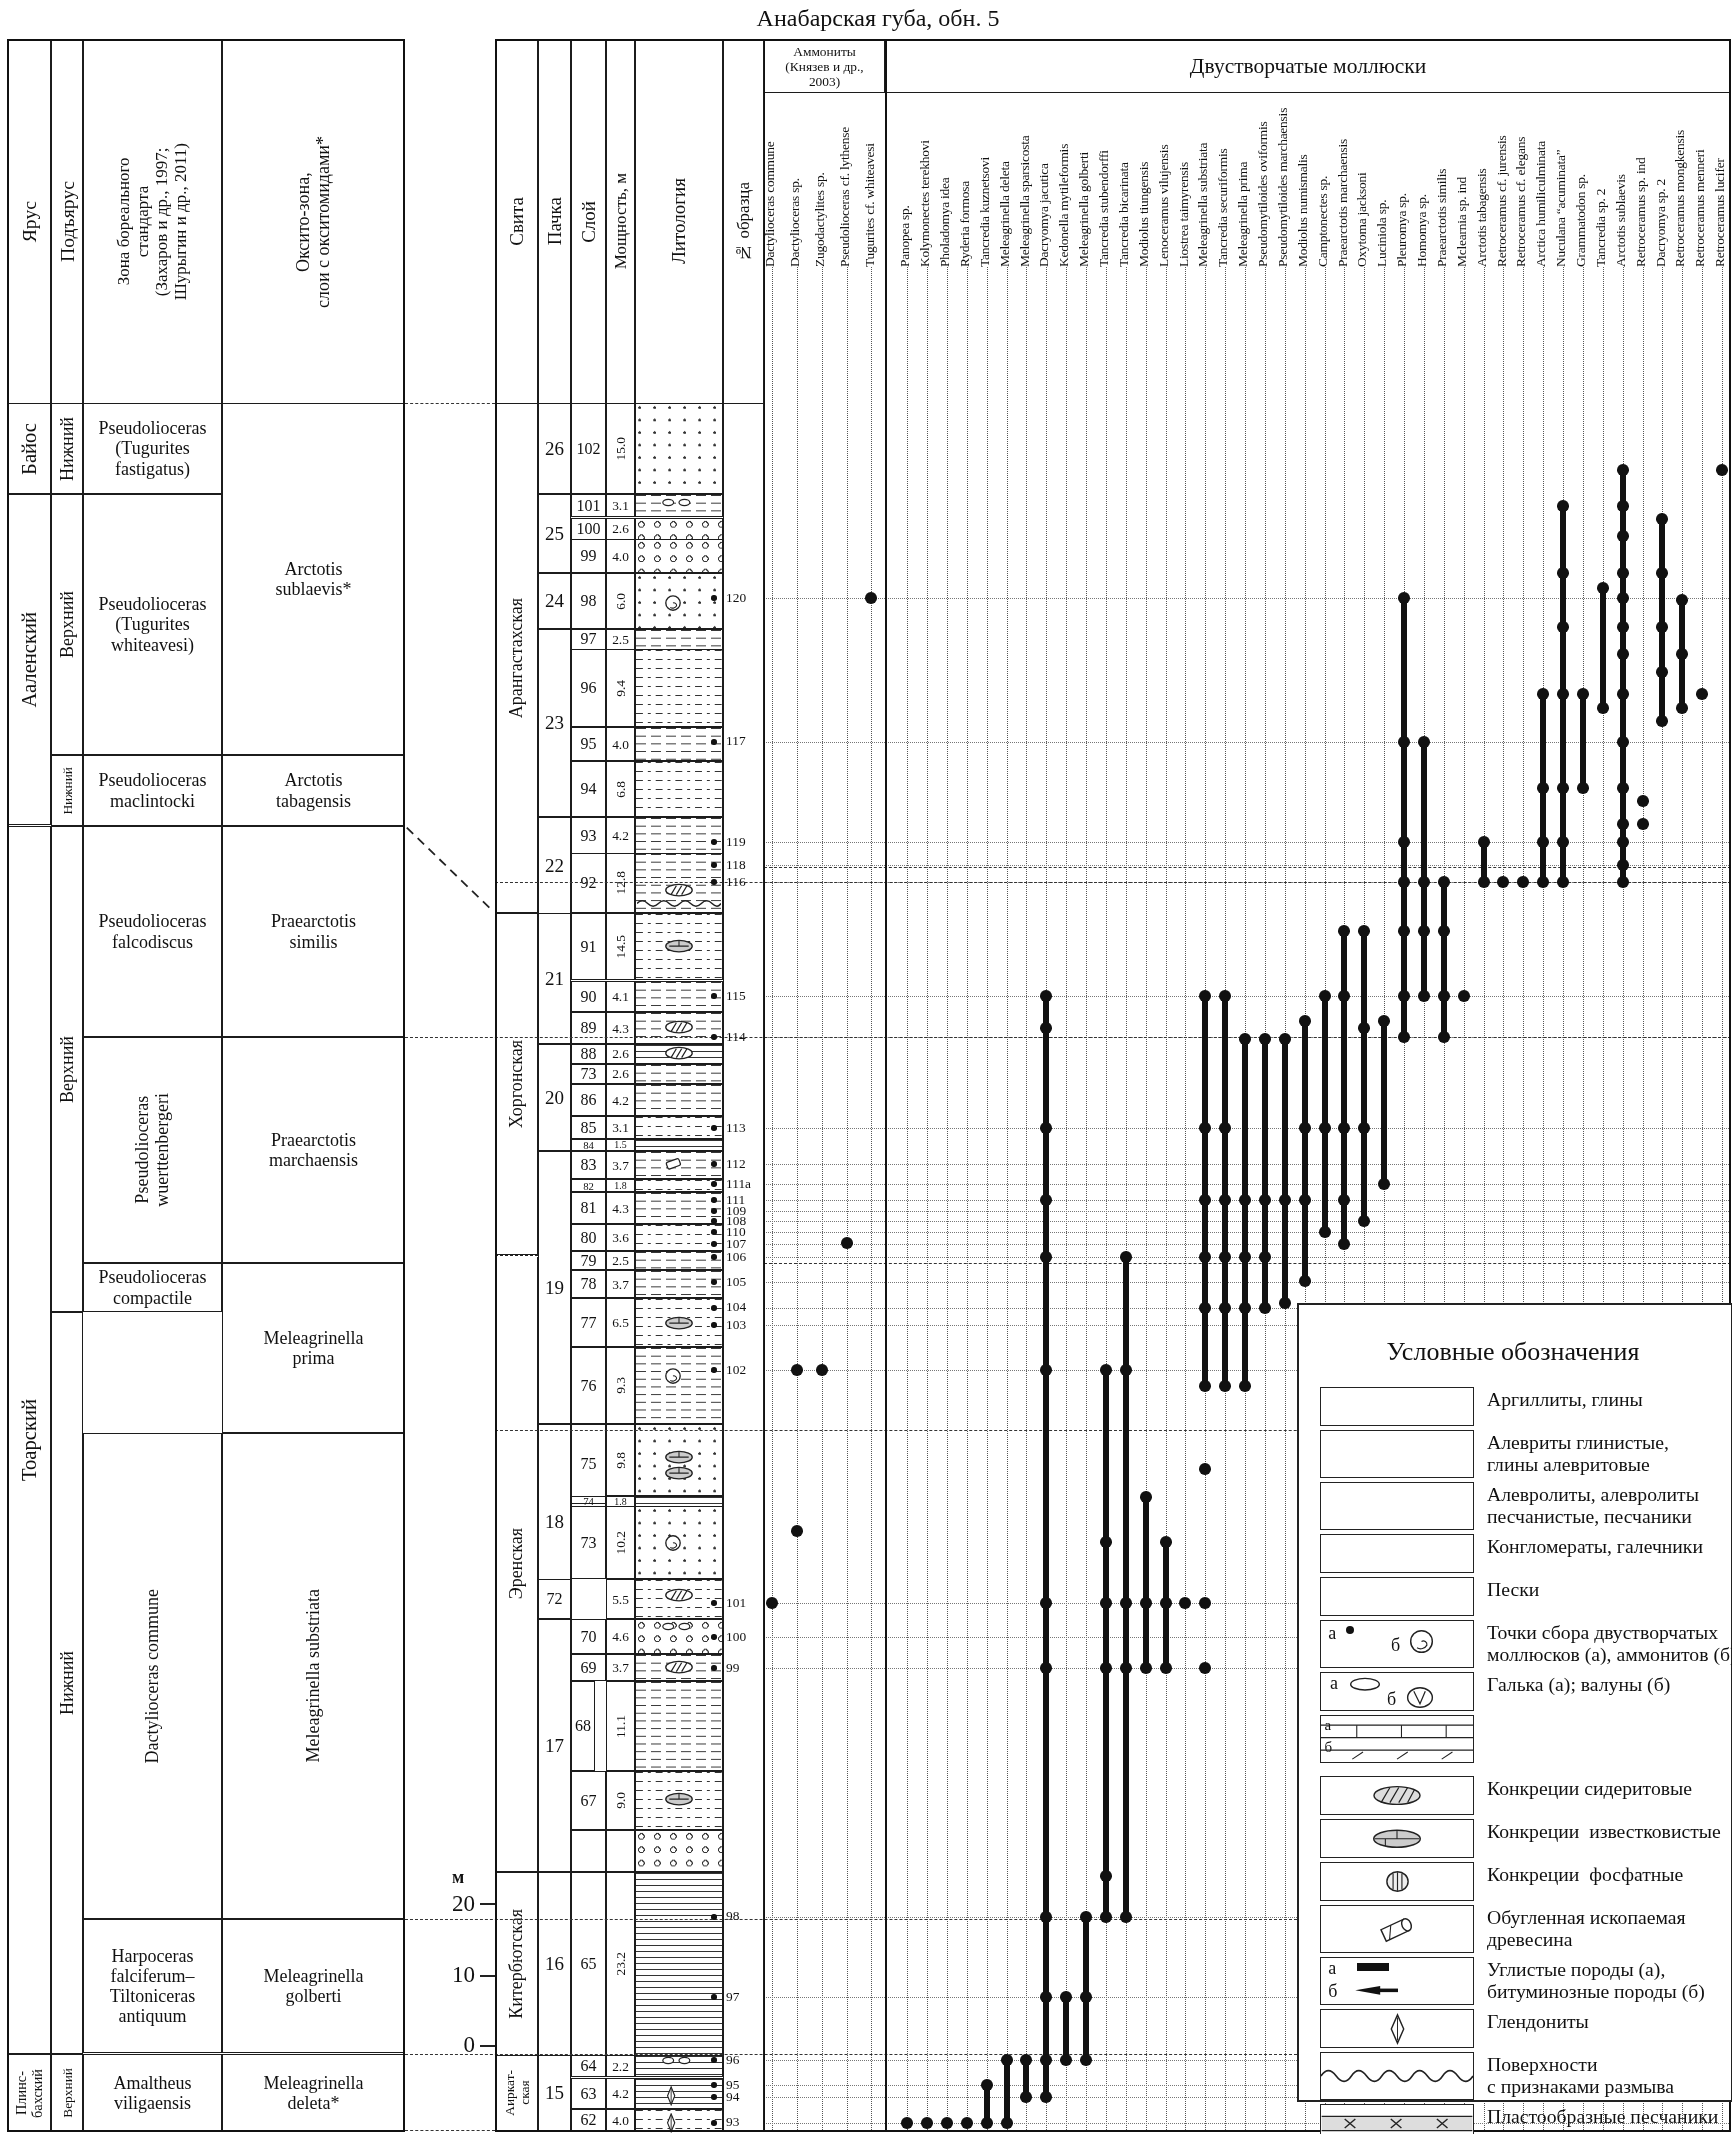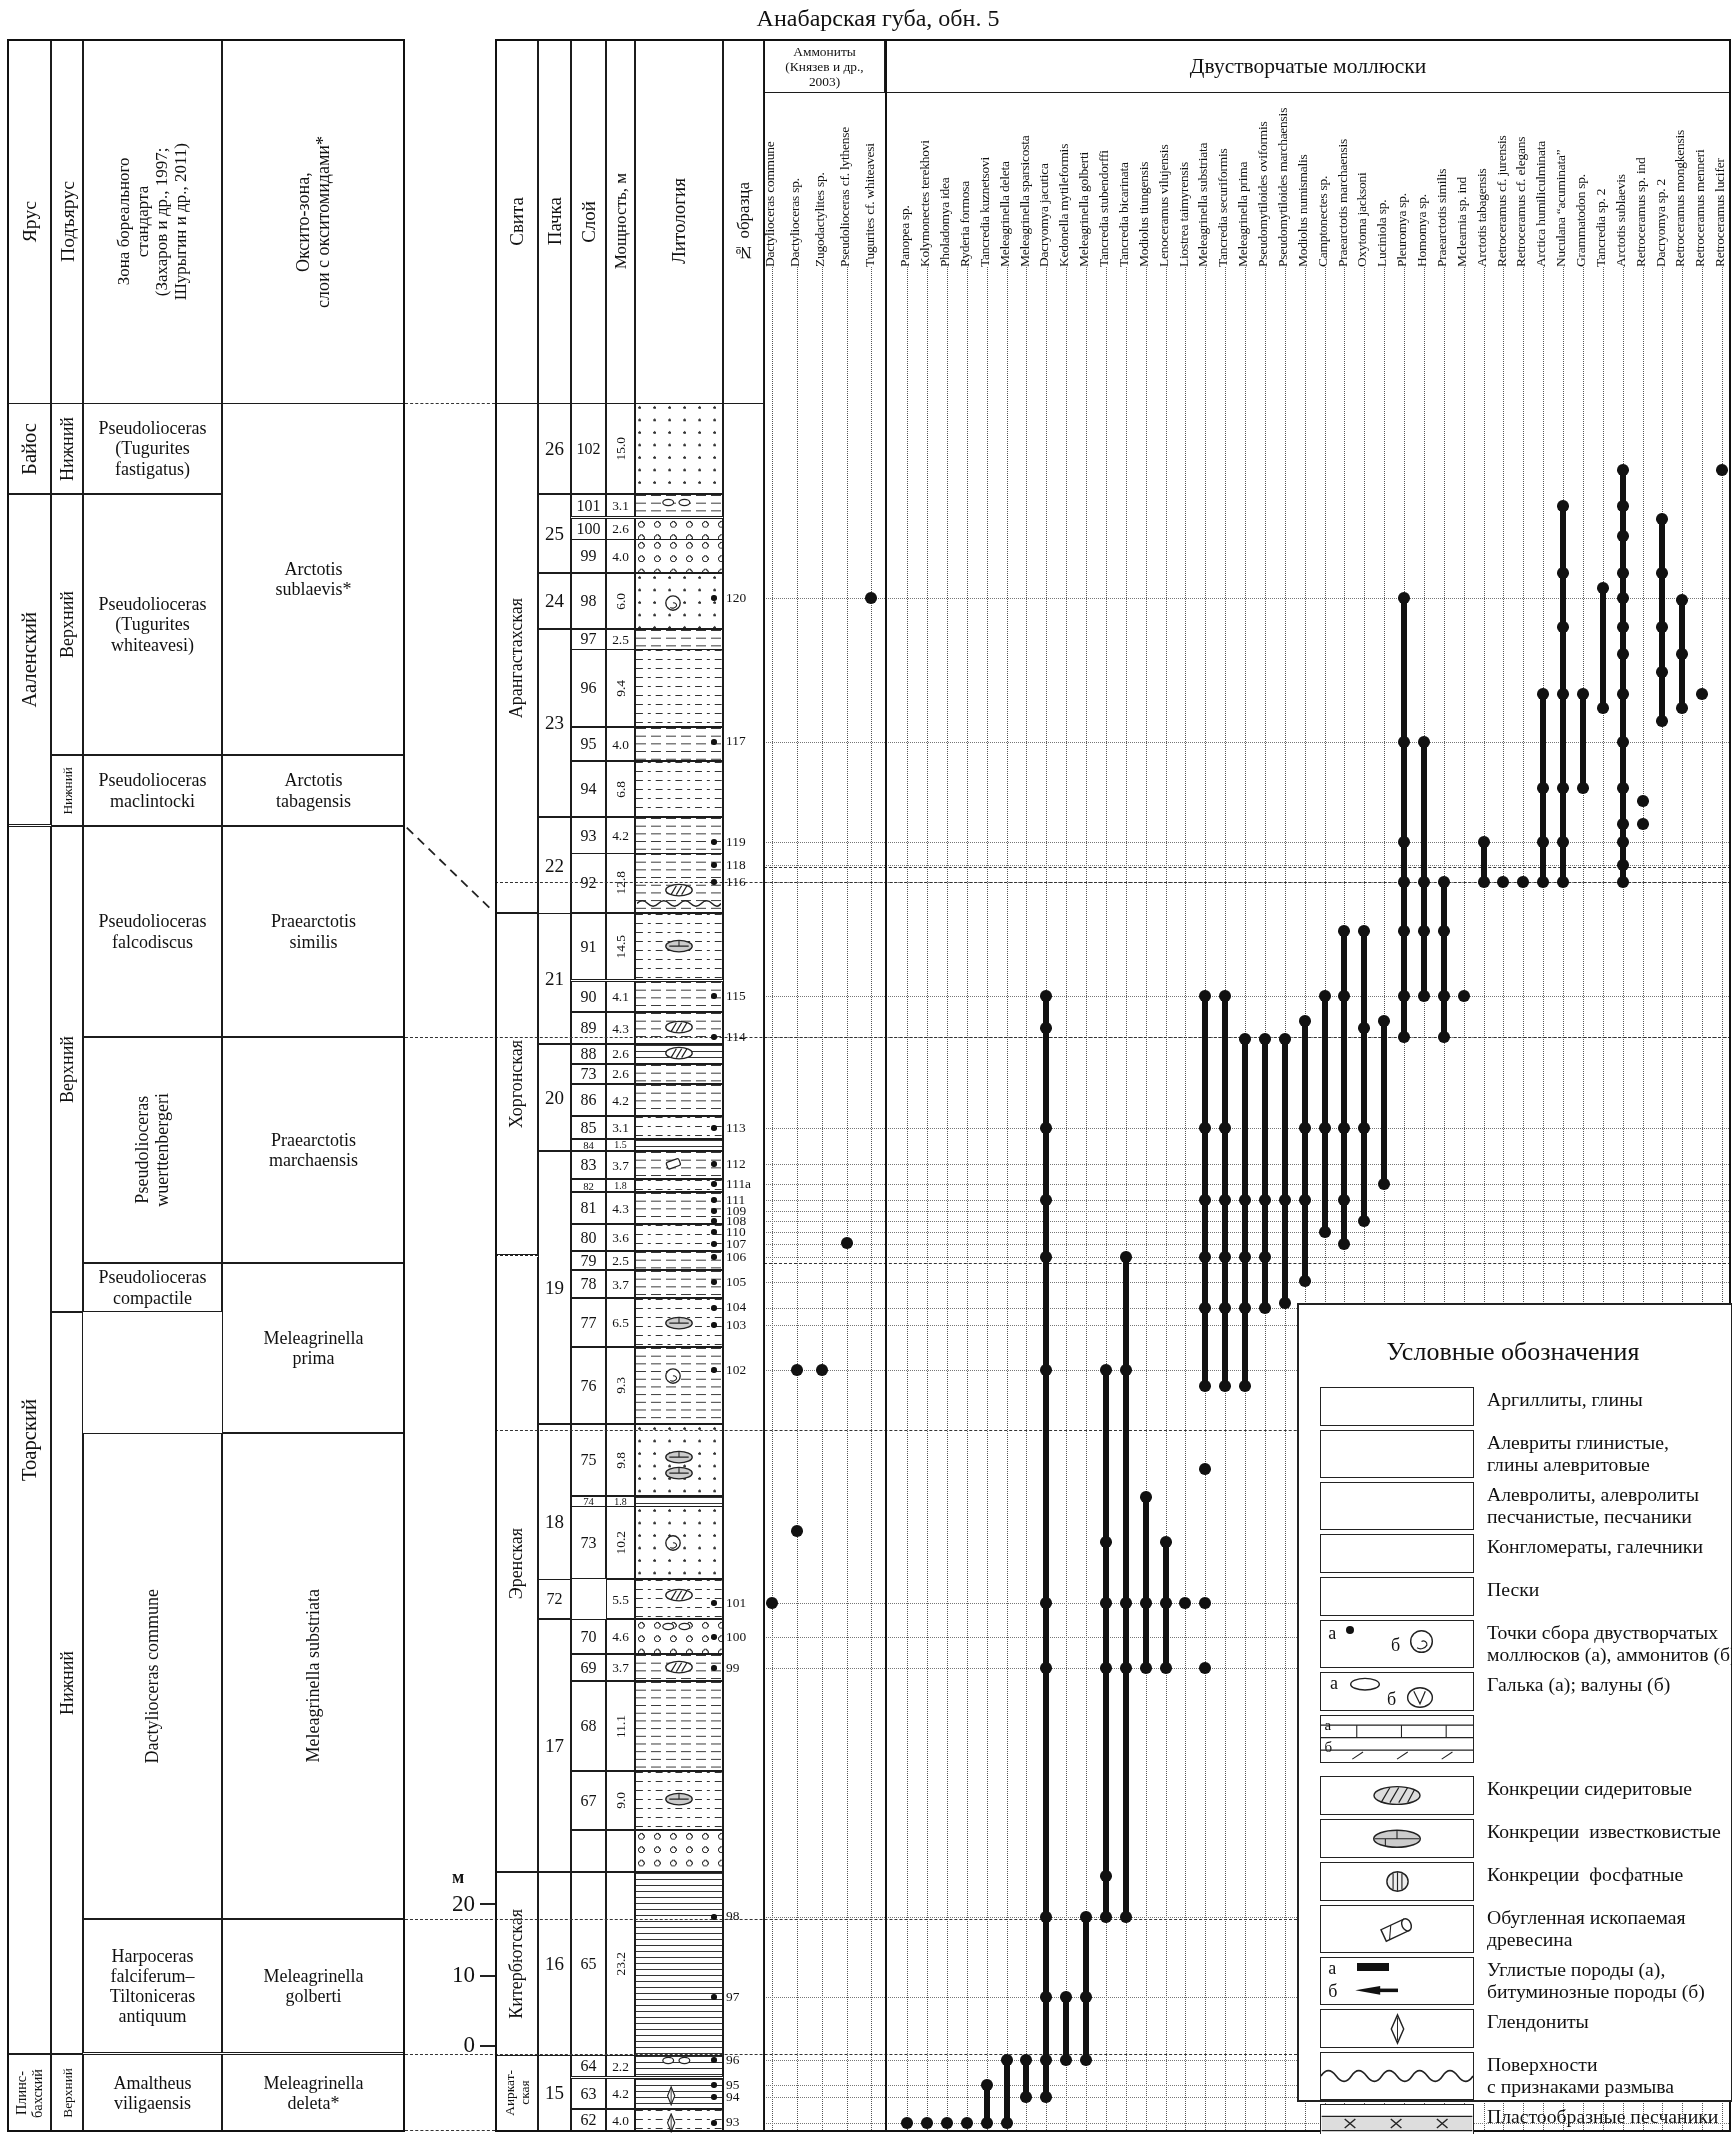--- a/index.html
+++ b/index.html
@@ -482,21 +482,21 @@
     <div class="cell" style="left: 606px; top: 1347px; width: 29px; height: 77px; font-size: 13.4px; z-index: 1; border-width: 1.4px;">
       <span class="vt" style="white-space: pre;">9.3</span>
     </div>
     <div class="cell p-silt" style="left: 635px; top: 1347px; width: 88px; height: 77px; font-size: 17px; z-index: 1; border-width: 1.4px;"></div>
     <div class="abs" style="z-index: 3; line-height: 0; left: 664px; top: 1367px;">
       <svg width="18" height="18" viewBox="0 0 20 20">
         <circle cx="10" cy="10" r="8" fill="#fff" stroke="#222" stroke-width="1.5"></circle>
         <path d="M10 10 a3 3 0 0 1 4 3 a5 5 0 0 1 -7 2" stroke="#222" stroke-width="1.2" fill="none"></path>
       </svg>
     </div>
-    <div class="cell" style="left: 571px; top: 1424px; width: 35px; height: 72px; font-size: 16px; z-index: 1; border-width: 1.4px;">
+    <div class="cell" style="left: 571px; top: 1424px; width: 35px; height: 80px; font-size: 16px; z-index: 1; border-width: 1.4px;">
       <span style="white-space: pre;">75</span>
     </div>
     <div class="cell" style="left: 606px; top: 1424px; width: 29px; height: 72px; font-size: 13.4px; z-index: 1; border-width: 1.4px;">
       <span class="vt" style="white-space: pre;">9.8</span>
     </div>
     <div class="cell p-sand" style="left: 635px; top: 1424px; width: 88px; height: 72px; font-size: 17px; z-index: 1; border-width: 1.4px;"></div>
     <div class="abs" style="z-index: 3; line-height: 0; left: 664px; top: 1450px;">
       <svg width="30" height="14.3" viewBox="0 0 34 16">
         <ellipse cx="17" cy="8" rx="15" ry="6.5" fill="#ccc" stroke="#222" stroke-width="1.5"></ellipse>
         <path d="M6 8 H28 M17 2 V8" stroke="#222" stroke-width="1.2" fill="none"></path>
@@ -560,21 +560,21 @@
     <div class="cell" style="left: 606px; top: 1654px; width: 29px; height: 27px; font-size: 13.4px; z-index: 1; border-width: 1.4px;">
       <span style="white-space: pre;">3.7</span>
     </div>
     <div class="cell p-silt" style="left: 635px; top: 1654px; width: 88px; height: 27px; font-size: 17px; z-index: 1; border-width: 1.4px;"></div>
     <div class="abs" style="z-index: 3; line-height: 0; left: 664px; top: 1660px;">
       <svg width="30" height="14.3" viewBox="0 0 34 16">
         <ellipse cx="17" cy="8" rx="15" ry="6.5" fill="#fff" stroke="#222" stroke-width="1.5"></ellipse>
         <path d="M8 13 L14 3 M14 13 L20 3 M20 13 L26 3" stroke="#222" stroke-width="1.4"></path>
       </svg>
     </div>
-    <div class="cell" style="left: 571px; top: 1681px; width: 35px; height: 90px; font-size: 16px; z-index: 1; border-width: 1.4px; text-align: center;">
+    <div class="cell" style="left: 571px; top: 1681px; width: 24px; height: 90px; font-size: 16px; z-index: 1; border-width: 1.4px; text-align: center;">
       <span style="white-space: pre;">68</span>
     </div>
     <div class="cell" style="left: 606px; top: 1681px; width: 29px; height: 90px; font-size: 13.4px; z-index: 1; border-width: 1.4px;">
       <span class="vt" style="white-space: pre;">11.1</span>
     </div>
     <div class="cell p-silt" style="left: 635px; top: 1681px; width: 88px; height: 90px; font-size: 17px; z-index: 1; border-width: 1.4px;"></div>
     <div class="cell" style="left: 571px; top: 1771px; width: 35px; height: 59px; font-size: 16px; z-index: 1; border-width: 1.4px;">
       <span style="white-space: pre;">67</span>
     </div>
     <div class="cell" style="left: 606px; top: 1771px; width: 29px; height: 59px; font-size: 13.4px; z-index: 1; border-width: 1.4px;">

